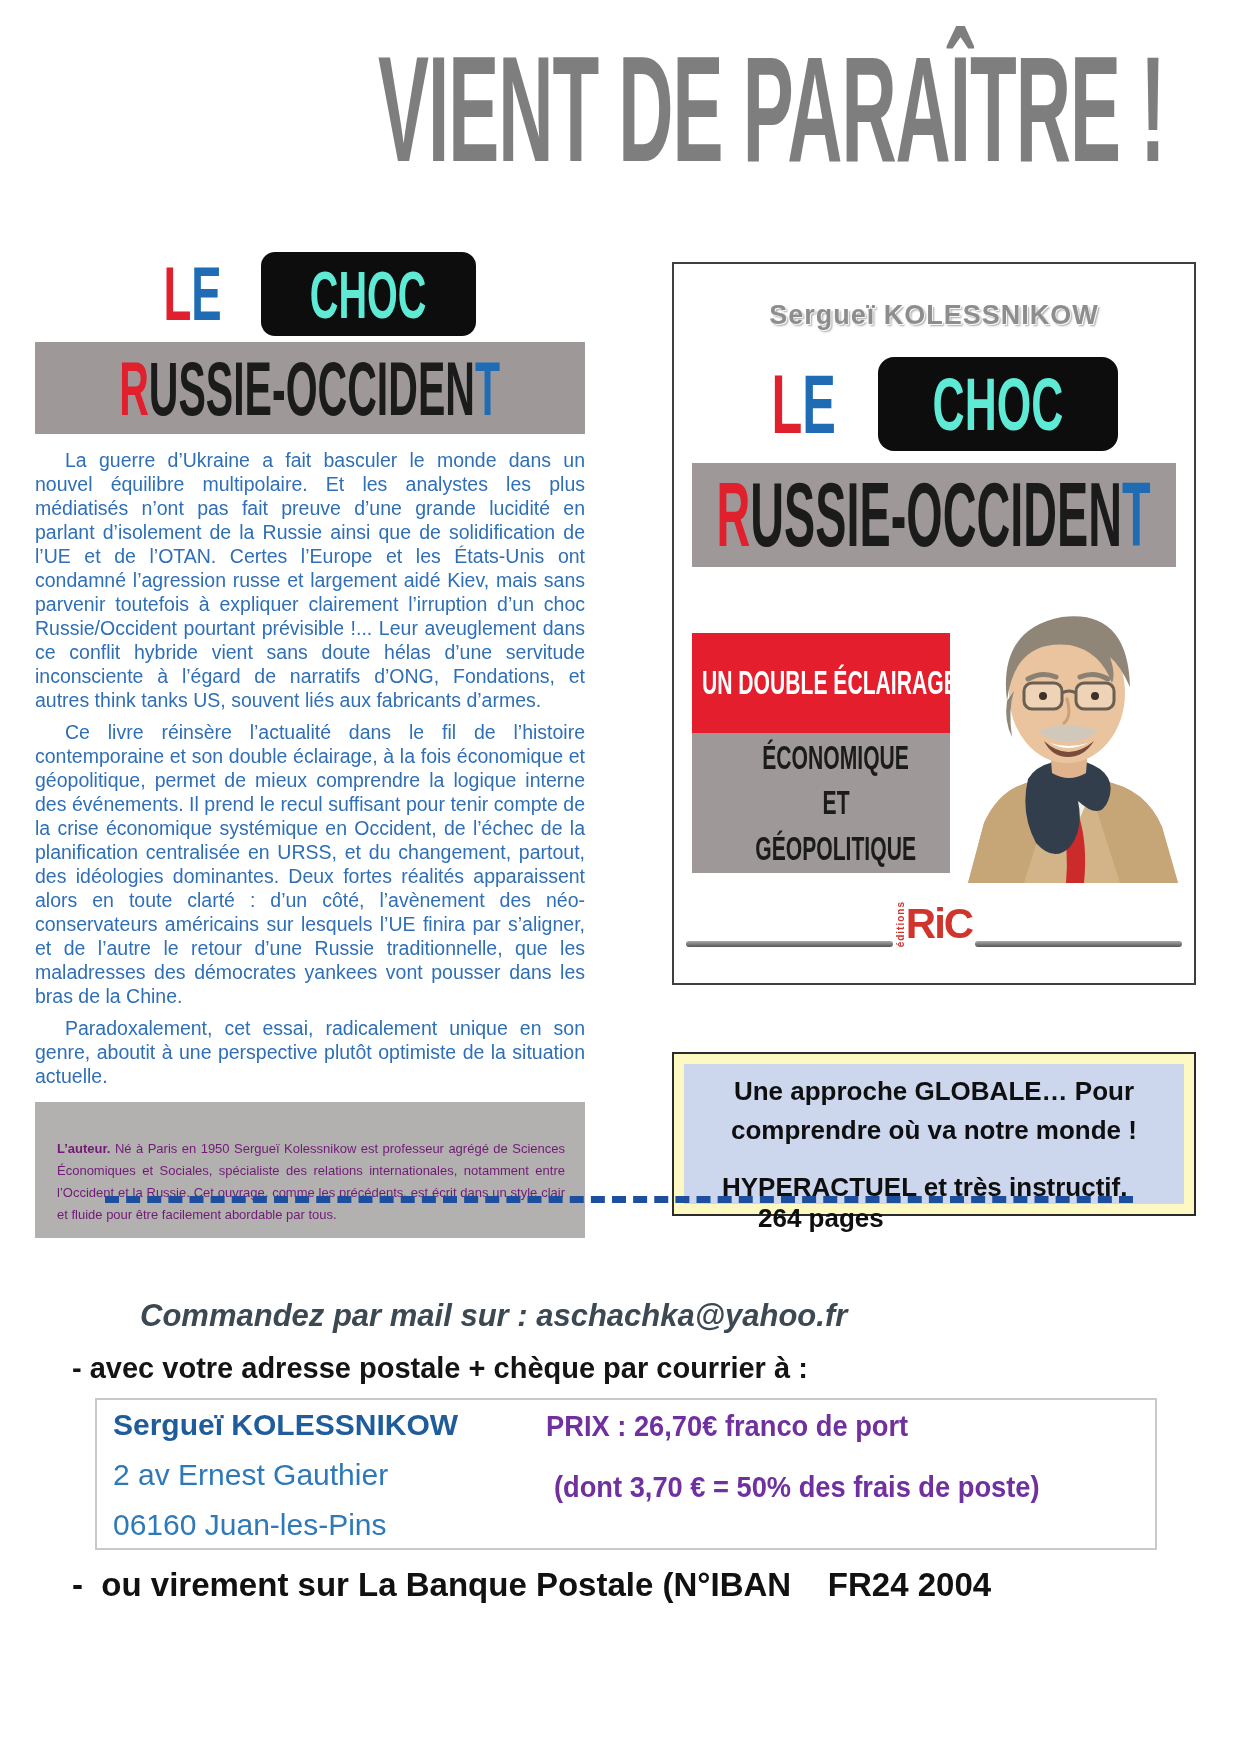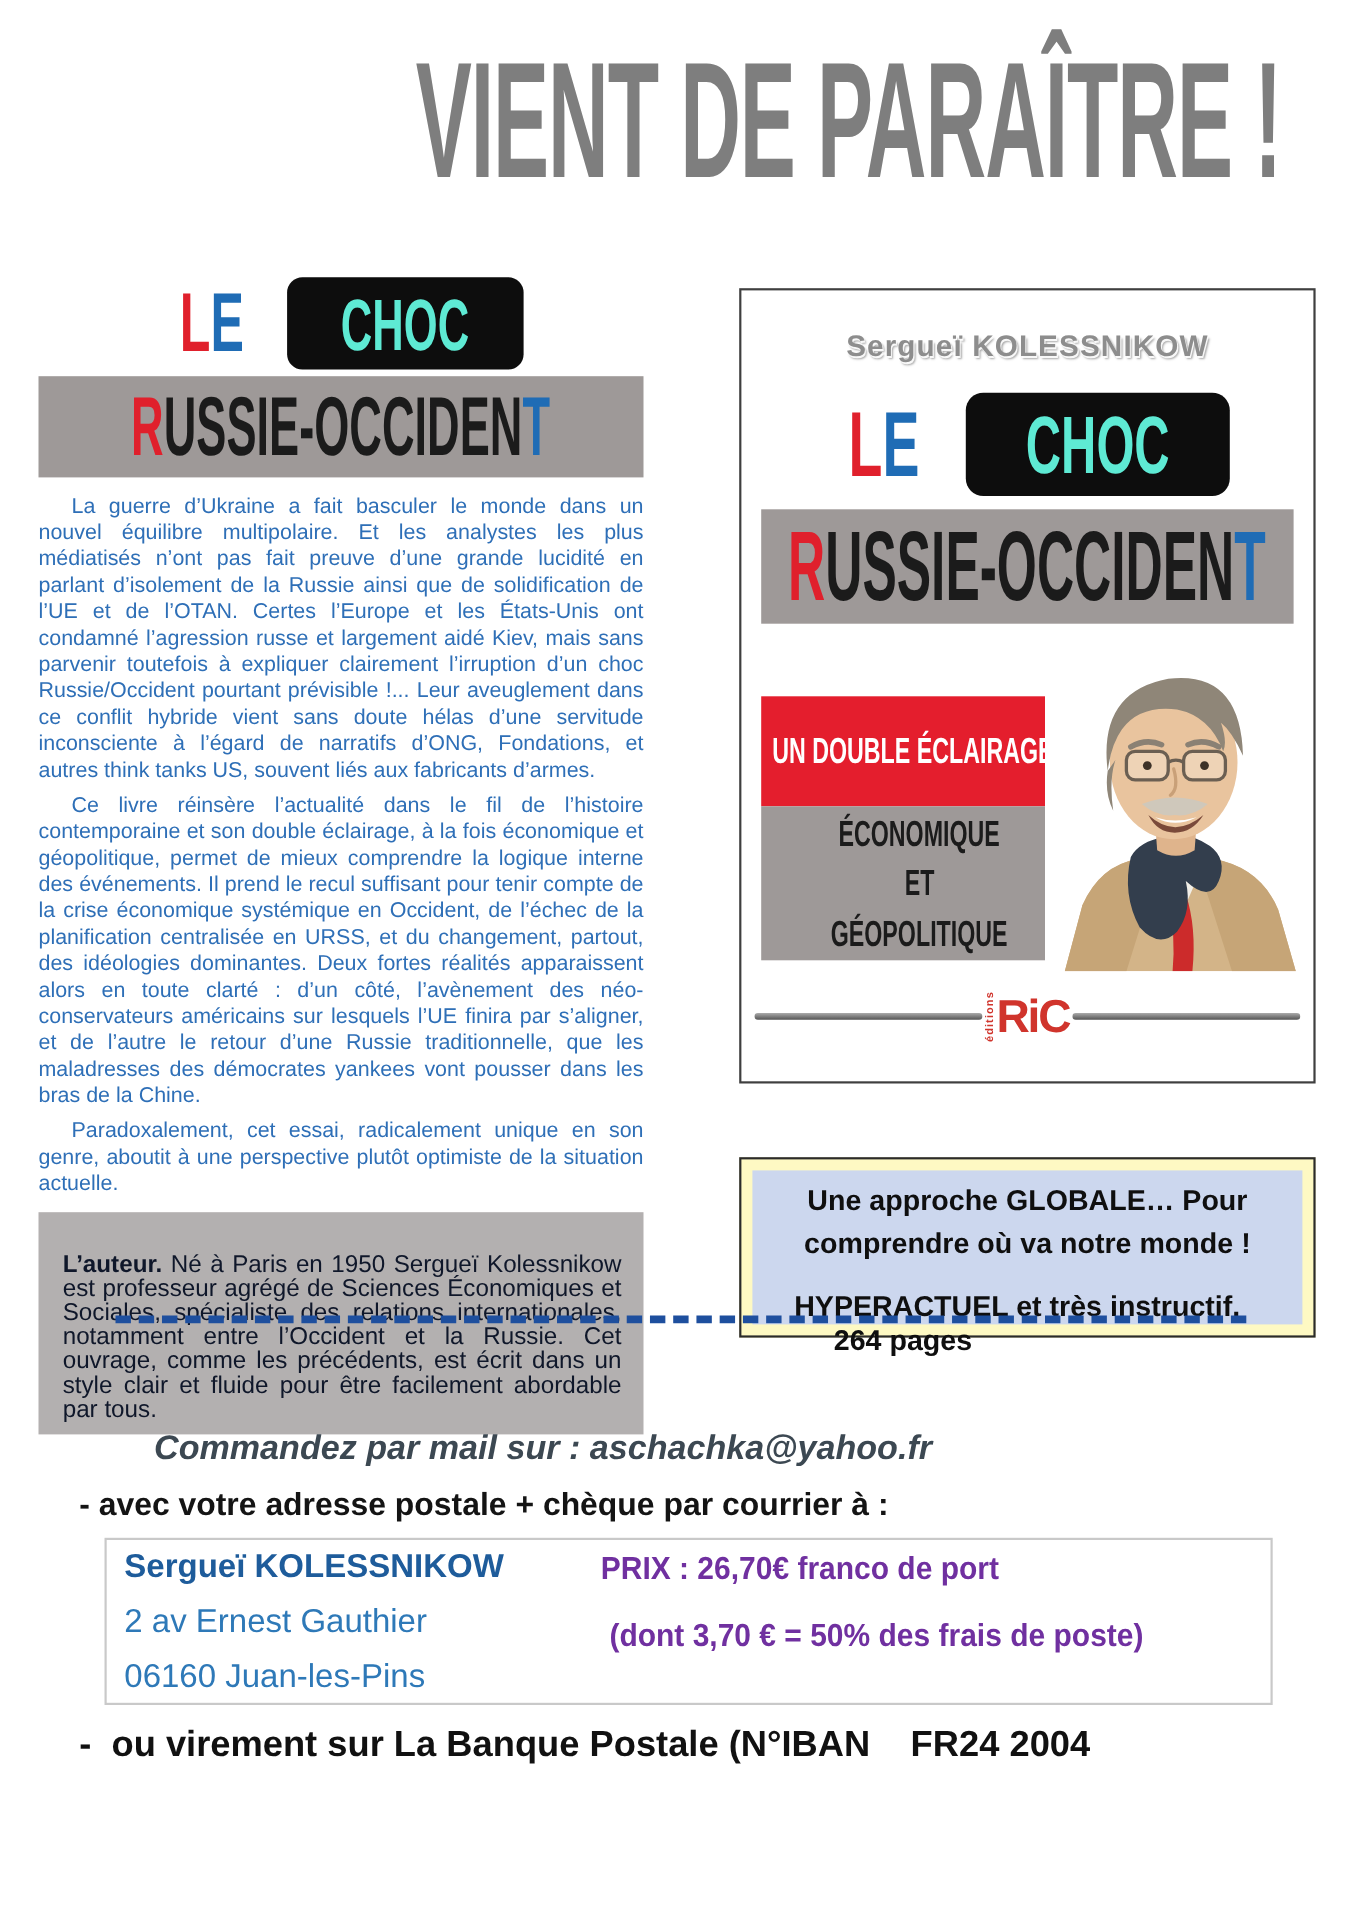--- a/index.html
+++ b/index.html
@@ -33,35 +33,35 @@
   .banner .r { color:#e0202c; } .banner .mid { color:#1b1b1b; } .banner .t { color:#1f6cb5; }
   .banner-left { height:92px; margin-top:6px; }
   .banner-left .cond { font-size:76px; transform:scaleX(0.54); }
   .banner-cover { height:104px; margin:12px 18px 0 18px; }
   .banner-cover .cond { font-size:90px; transform:scaleX(0.52); }
 
   
   .left-col { position:absolute; left:35px; top:252px; width:550px; }
   .bodytext { margin-top:14px; color:#2e6fb7; font-size:19.5px; line-height:24px; text-align:justify; }
   .bodytext p { margin:0 0 8px 0; text-indent:30px; }
-  .author-box { margin-top:14px; background:#b3b0b0; color:#0f172a; font-size:22px; line-height:22px; text-align:justify; padding:36px 20px 12px 22px; box-sizing:border-box; }
+  .author-box { margin-top:14px; background:#b3b0b0; color:#701a75; font-size:13px; line-height:22px; text-align:justify; padding:36px 20px 12px 22px; box-sizing:border-box; }
   .author-box .lbl { font-weight:bold; }
 
   
   .cover { position:absolute; left:672px; top:262px; width:524px; height:723px; border:2px solid #3f3f3f; background:#ffffff; box-sizing:border-box; }
   .cover-author { margin-top:36px; text-align:center; color:#8d8d8d; font-weight:bold; font-size:27px; letter-spacing:1px;
     text-shadow:1px 1px 0 rgba(255,255,255,.9), 2px 2px 2px rgba(0,0,0,.35); }
   .cover .lechoc { margin-top:26px; }
   .cover-mid { position:relative; height:330px; margin-top:58px; }
   .red-band { position:absolute; left:18px; top:8px; width:276px; height:100px; background:#e41e2d; display:flex; align-items:center; justify-content:center; }
   .red-band .cond { color:#ffffff; font-weight:bold; font-size:33px; transform:scaleX(0.64); }
   .gray-band { position:absolute; left:18px; top:108px; width:288px; height:140px; background:#9e9998; display:flex; flex-direction:column; align-items:center; justify-content:center; color:#1b1b1b; font-weight:bold; line-height:1.38; }
   .gray-band .cond { font-size:33px; transform:scaleX(0.64); }
   .photo { position:absolute; right:6px; top:-34px; width:238px; height:292px; }
-  .pub-row { position:absolute; left:12px; right:12px; top:276px; display:flex; align-items:center; }
+  .pub-row { position:absolute; left:12px; right:12px; top:276px; display:flex; align-items:flex-end; }
   .pub-line { flex:1; height:6px; background:linear-gradient(#aaa,#555); border-radius:3px; }
   .pub-logo { display:flex; align-items:center; padding:0 3px; }
   .pub-small { writing-mode:vertical-rl; transform:rotate(180deg); font-size:10px; color:#d0342c; font-weight:bold; letter-spacing:1px; line-height:1; }
   .pub-name { color:#d0342c; font-size:42px; font-weight:bold; letter-spacing:-2px; line-height:0.9; }
   .essai { position:absolute; left:0; right:0; top:316px; text-align:center; color:#2e74b5; font-weight:bold; font-size:27px; letter-spacing:30px; text-indent:30px; }
 
   
   .info-box { position:absolute; left:672px; top:1052px; width:524px; height:164px; border:2px solid #2b2b2b; background:#fef9c3; box-sizing:border-box; padding:10px; }
   .info-inner { background:#ccd7ee; width:100%; height:100%; box-sizing:border-box; padding:12px 12px; color:#0f0f0f; font-weight:bold; font-size:26px; }
   .info-l1 { text-align:center; }

